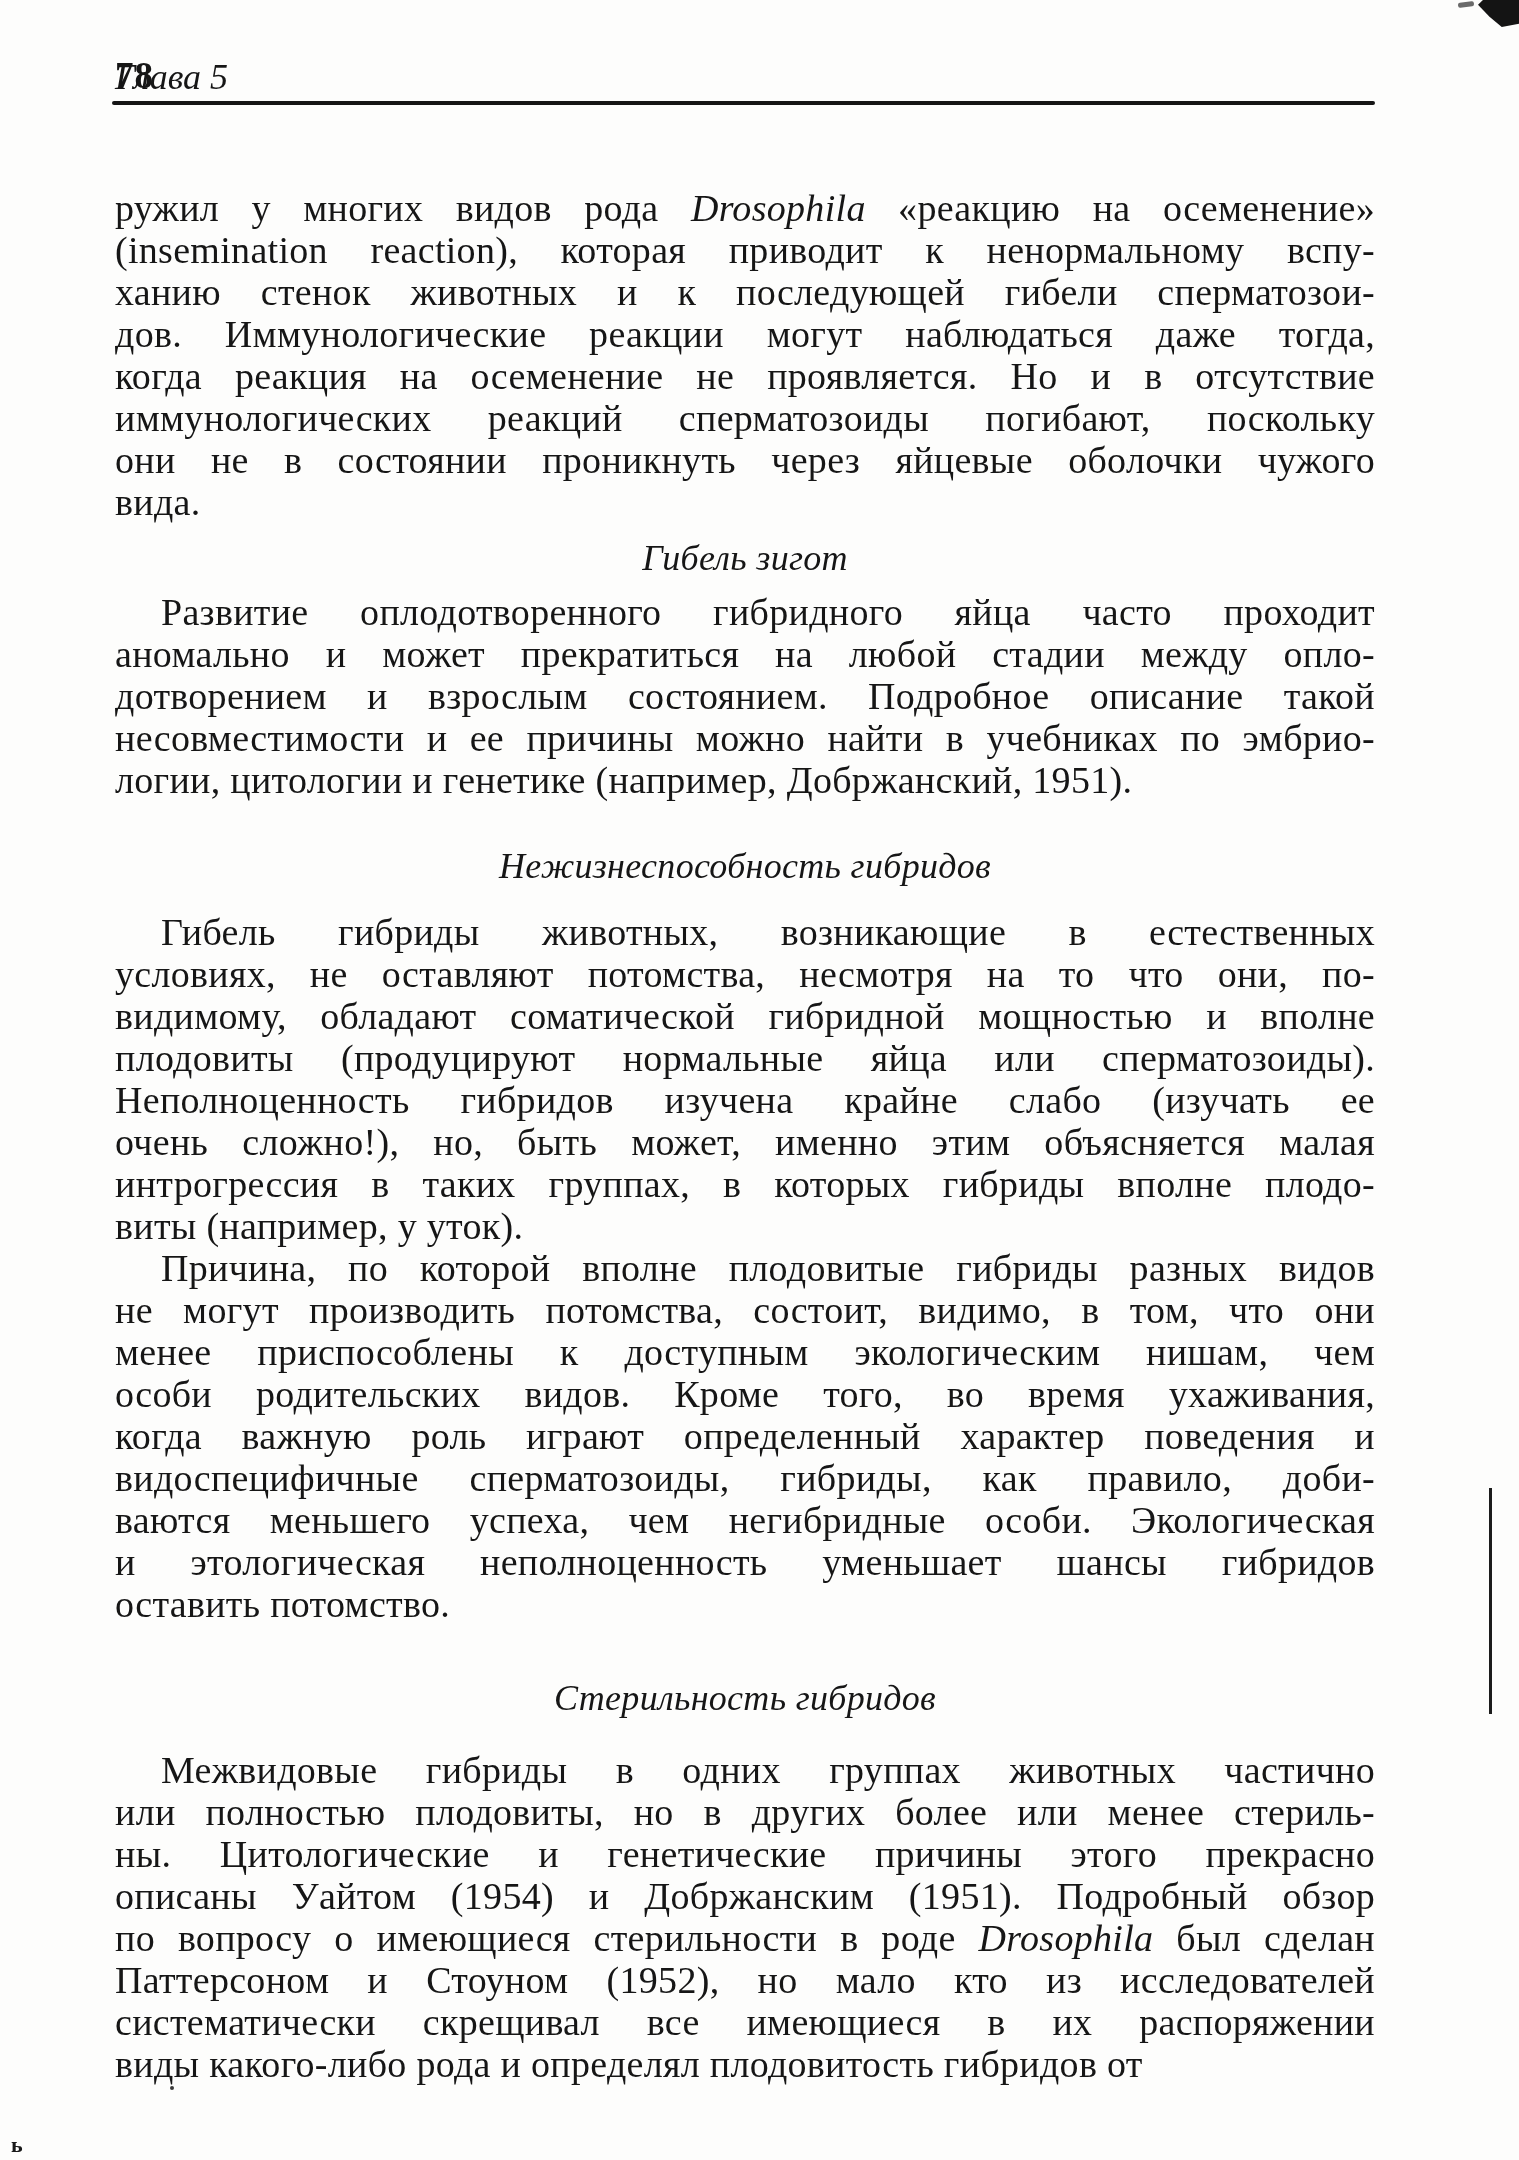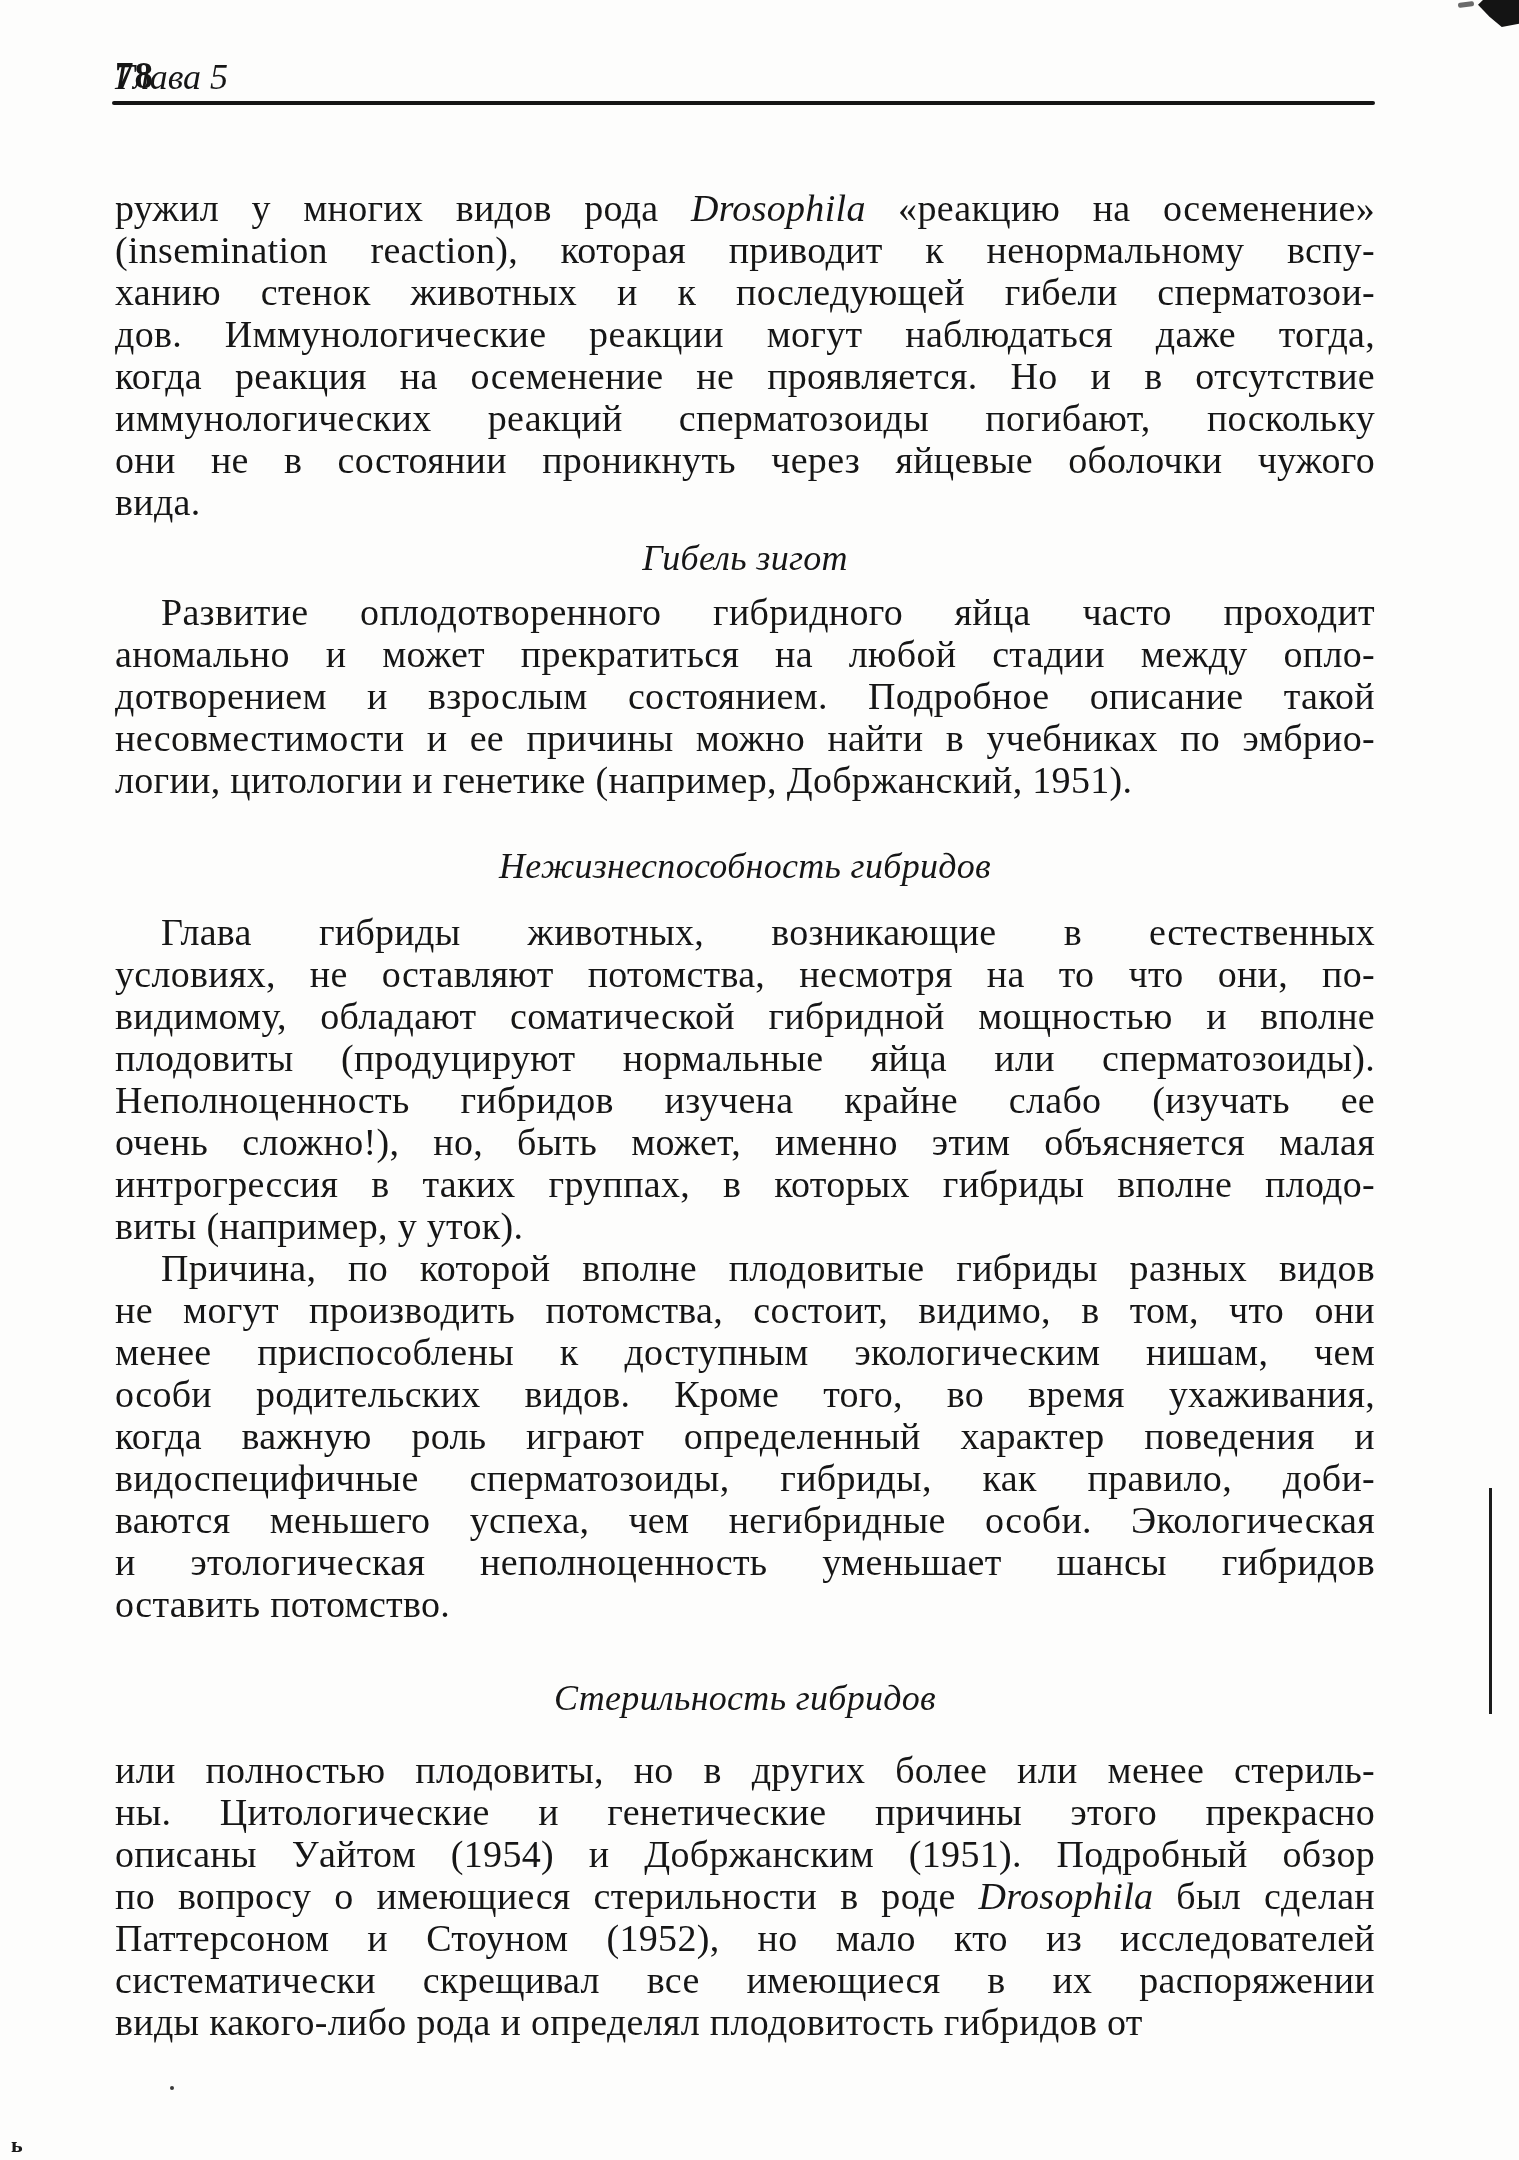--- a/index.html
+++ b/index.html
@@ -67,21 +67,21 @@
       <div class="heading block-1">Гибель зигот</div>
       <div class="paragraph block-2 indent">
         <div class="line first">Развитие оплодотворенного гибридного яйца часто проходит</div>
         <div class="line">аномально и может прекратиться на любой стадии между опло-</div>
         <div class="line">дотворением и взрослым состоянием. Подробное описание такой</div>
         <div class="line">несовместимости и ее причины можно найти в учебниках по эмбрио-</div>
         <div class="line last">логии, цитологии и генетике (например, Добржанский, 1951).</div>
       </div>
       <div class="heading block-3">Нежизнеспособность гибридов</div>
       <div class="paragraph block-4 indent">
-        <div class="line first">Глава гибриды животных, возникающие в естественных</div>
+        <div class="line first">Гибель гибриды животных, возникающие в естественных</div>
         <div class="line">условиях, не оставляют потомства, несмотря на то что они, по-</div>
         <div class="line">видимому, обладают соматической гибридной мощностью и вполне</div>
         <div class="line">плодовиты (продуцируют нормальные яйца или сперматозоиды).</div>
         <div class="line">Неполноценность гибридов изучена крайне слабо (изучать ее</div>
         <div class="line">очень сложно!), но, быть может, именно этим объясняется малая</div>
         <div class="line">интрогрессия в таких группах, в которых гибриды вполне плодо-</div>
         <div class="line last">виты (например, у уток).</div>
       </div>
       <div class="paragraph block-5 indent">
         <div class="line first">Причина, по которой вполне плодовитые гибриды разных видов</div>
@@ -89,20 +89,21 @@
         <div class="line">менее приспособлены к доступным экологическим нишам, чем</div>
         <div class="line">особи родительских видов. Кроме того, во время ухаживания,</div>
         <div class="line">когда важную роль играют определенный характер поведения и</div>
         <div class="line">видоспецифичные сперматозоиды, гибриды, как правило, доби-</div>
         <div class="line">ваются меньшего успеха, чем негибридные особи. Экологическая</div>
         <div class="line">и этологическая неполноценность уменьшает шансы гибридов</div>
         <div class="line last">оставить потомство.</div>
       </div>
       <div class="heading block-6">Стерильность гибридов</div>
       <div class="paragraph block-7 indent">
+        <div class="line first">Межвидовые гибриды в одних группах животных частично</div>
         <div class="line">или полностью плодовиты, но в других более или менее стериль-</div>
         <div class="line">ны. Цитологические и генетические причины этого прекрасно</div>
         <div class="line">описаны Уайтом (1954) и Добржанским (1951). Подробный обзор</div>
         <div class="line"><span>по вопросу о имеющиеся стерильности в роде </span><i>Drosophila</i><span> был сделан</span></div>
         <div class="line">Паттерсоном и Стоуном (1952), но мало кто из исследователей</div>
         <div class="line">систематически скрещивал все имеющиеся в их распоряжении</div>
         <div class="line last">виды какого-либо рода и определял плодовитость гибридов от</div>
       </div>
     </div>
 

